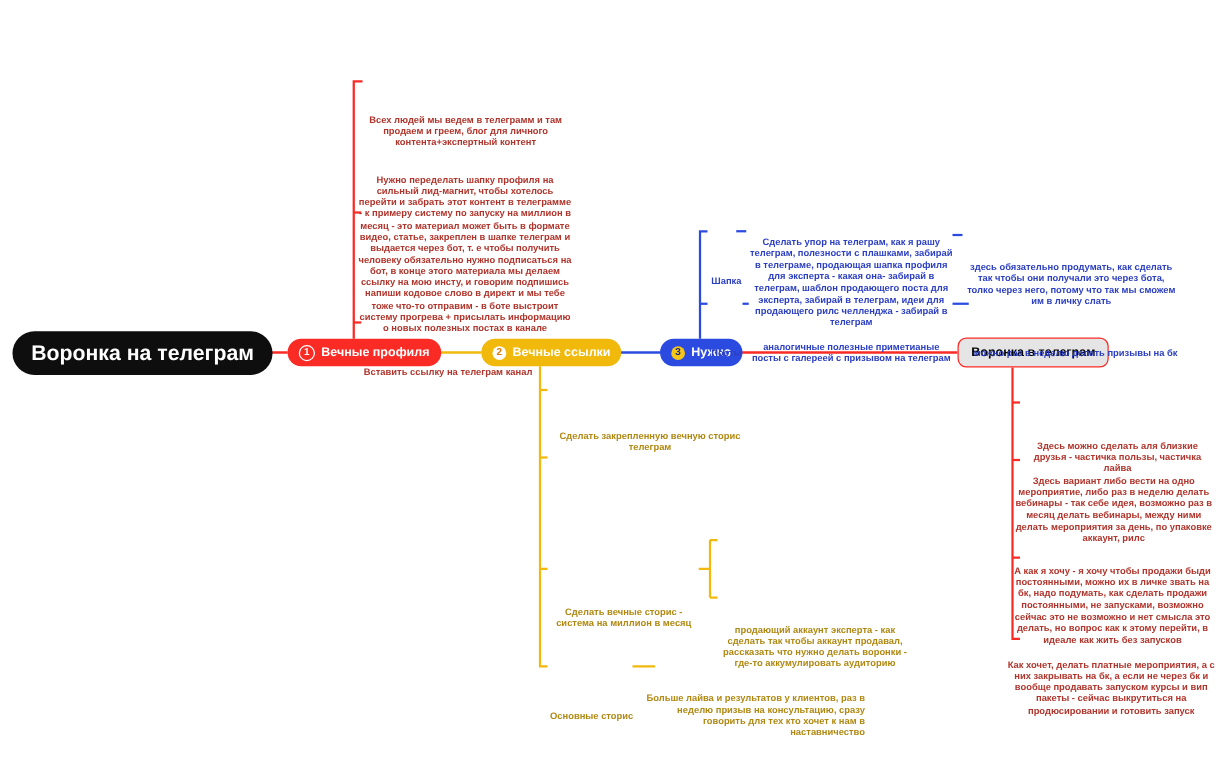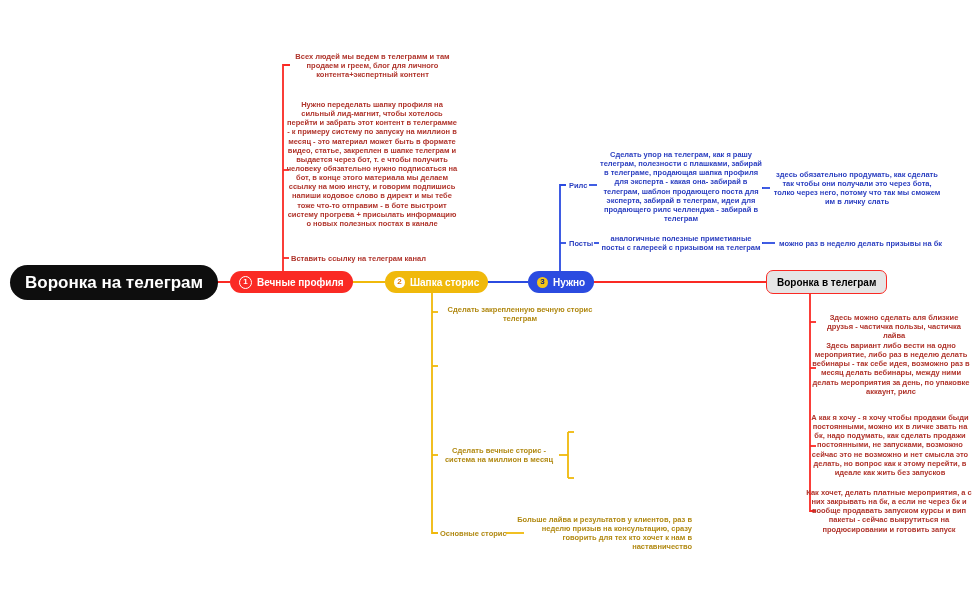--- a/index.html
+++ b/index.html
@@ -4,21 +4,21 @@
 <style>
   html,body{margin:0;padding:0;}
   body{
     width:980px;height:607px;position:relative;background:#ffffff;
     font-family:"Liberation Sans", sans-serif;overflow:hidden;
   }
   #canvas{position:absolute;inset:0;width:980px;height:607px;}
   svg.wires{position:absolute;left:0;top:0;pointer-events:none;}
   .note{
     position:absolute;font-size:7.5px;font-weight:700;line-height:1.22;
-    text-align:center;white-space:normal;
+    text-align:center;white-space:normal;margin-top:39px;
   }
   .note.left{text-align:left;white-space:nowrap;}
   .t-red{color:#b0352c;}
   .t-gold{color:#b18912;}
   .t-blue{color:#2b3fc0;}
   .pill{
     position:absolute;display:flex;align-items:center;gap:5px;
     border-radius:12px;color:#fff;font-weight:700;font-size:10px;
     padding:0 9px;height:22px;box-sizing:border-box;white-space:nowrap;
   }
@@ -97,42 +97,43 @@
     <span>Воронка на телеграм</span>
   </div>
 
   <div class="pill pill-red" style="left:230px;top:271px;">
     <span class="num">1</span>
     <span>Вечные профиля</span>
   </div>
 
   <div class="pill pill-yellow" style="left:385px;top:271px;">
     <span class="num">2</span>
-    <span>Шапка сторис</span>
+    <span>Вечные ссылки</span>
   </div>
 
   <div class="pill pill-blue" style="left:528px;top:271px;">
     <span class="num">3</span>
     <span>Нужно</span>
   </div>
 
   <div class="frame-box">
     <span>Воронка в телеграм</span>
   </div>
 
   <div class="note t-red" style="left:290px;top:52px;width:165px;">Всех людей мы ведем в телеграмм и там продаем и греем, блог для личного контента+экспертный контент</div>
   <div class="note t-red" style="left:286px;top:100px;width:172px;">Нужно переделать шапку профиля на сильный лид-магнит, чтобы хотелось перейти и забрать этот контент  в телеграмме - к примеру систему по запуску на миллион в месяц - это материал может быть в формате видео, статье, закреплен в шапке телеграм и выдается через бот, т. е чтобы получить человеку обязательно нужно подписаться на бот, в конце этого материала мы делаем ссылку на мою инсту, и говорим подпишись напиши кодовое слово в директ и мы тебе тоже что-то отправим - в боте выстроит систему прогрева + присылать информацию о новых полезных постах в канале</div>
   <div class="note t-red left" style="left:291px;top:254px;">Вставить ссылку на телеграм канал</div>
 
   <div class="note t-gold" style="left:440px;top:305px;width:160px;">Сделать закрепленную вечную сторис телеграм</div>
   <div class="note t-gold" style="left:440px;top:446px;width:118px;">Сделать вечные сторис - система на миллион в месяц</div>
+  <div class="note t-gold" style="left:576px;top:460px;width:152px;">продающий аккаунт эксперта - как сделать так чтобы аккаунт продавал, рассказать что нужно делать  воронки - где-то аккумулировать аудиторию</div>
   <div class="note t-gold left" style="left:440px;top:529px;">Основные сторис</div>
   <div class="note t-gold" style="left:514px;top:515px;width:178px;text-align:right;">Больше лайва и результатов у клиентов, раз в неделю призыв на консультацию, сразу говорить для тех кто хочет к нам в наставничество</div>
 
-  <div class="note t-blue left" style="left:569px;top:181px;">Рилс</div>
+  <div class="note t-blue left" style="left:569px;top:181px;">Шапка</div>
   <div class="note t-blue" style="left:600px;top:150px;width:162px;">Сделать упор на телеграм, как я рашу телеграм, полезности с плашками, забирай в телеграме, продающая шапка профиля для эксперта - какая она- забирай в телеграм, шаблон продающего поста для эксперта, забирай в телеграм, идеи для продающего рилс челленджа - забирай в телеграм</div>
   <div class="note t-blue" style="left:772px;top:170px;width:170px;">здесь обязательно продумать, как сделать так чтобы они получали это через бота, толко через него, потому что так мы сможем им в личку слать</div>
   <div class="note t-blue left" style="left:569px;top:239px;">Посты</div>
   <div class="note t-blue" style="left:600px;top:234px;width:162px;">аналогичные полезные приметианые посты с галереей с призывом на телеграм</div>
   <div class="note t-blue left" style="left:779px;top:239px;">можно раз в неделю делать призывы на бк</div>
 
   <div class="note t-red" style="left:818px;top:313px;width:152px;">Здесь можно сделать аля близкие друзья - частичка пользы, частичка лайва</div>
   <div class="note t-red" style="left:812px;top:341px;width:158px;">Здесь вариант либо вести на одно мероприятие, либо раз в неделю делать вебинары - так себе идея, возможно раз в месяц делать вебинары, между ними делать мероприятия за день, по упаковке аккаунт, рилс</div>
   <div class="note t-red" style="left:807px;top:413px;width:166px;">А как я хочу - я хочу чтобы продажи быди постоянными, можно их в личке звать на бк, надо подумать, как сделать продажи постоянными, не запусками, возможно сейчас это не возможно и нет смысла это делать, но вопрос как к этому перейти, в идеале как жить без запусков</div>
   <div class="note t-red" style="left:805px;top:488px;width:168px;">Как хочет, делать платные мероприятия, а с них закрывать на бк, а если не через бк и вообще продавать запуском курсы и вип пакеты - сейчас выкрутиться на продюсировании и готовить запуск</div>

